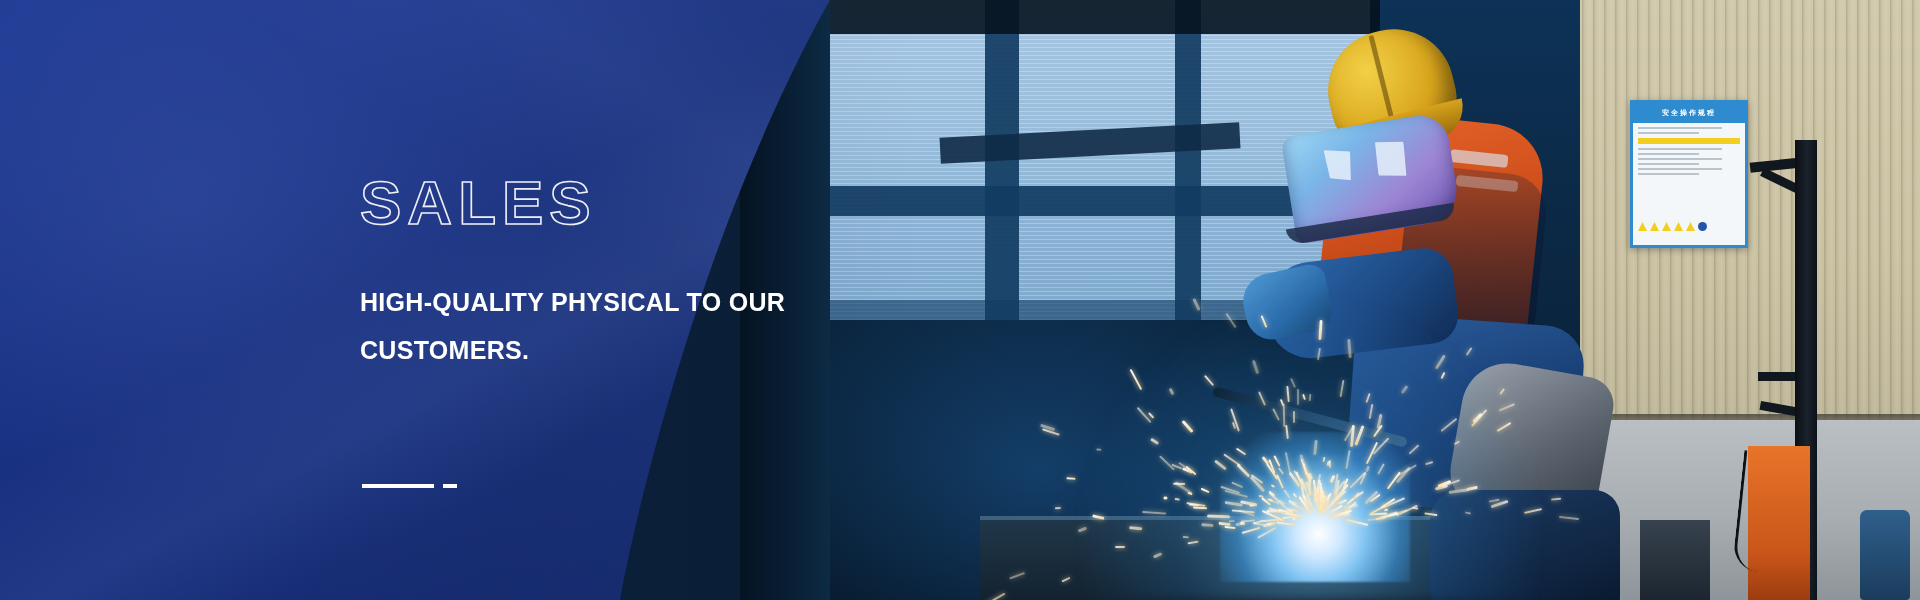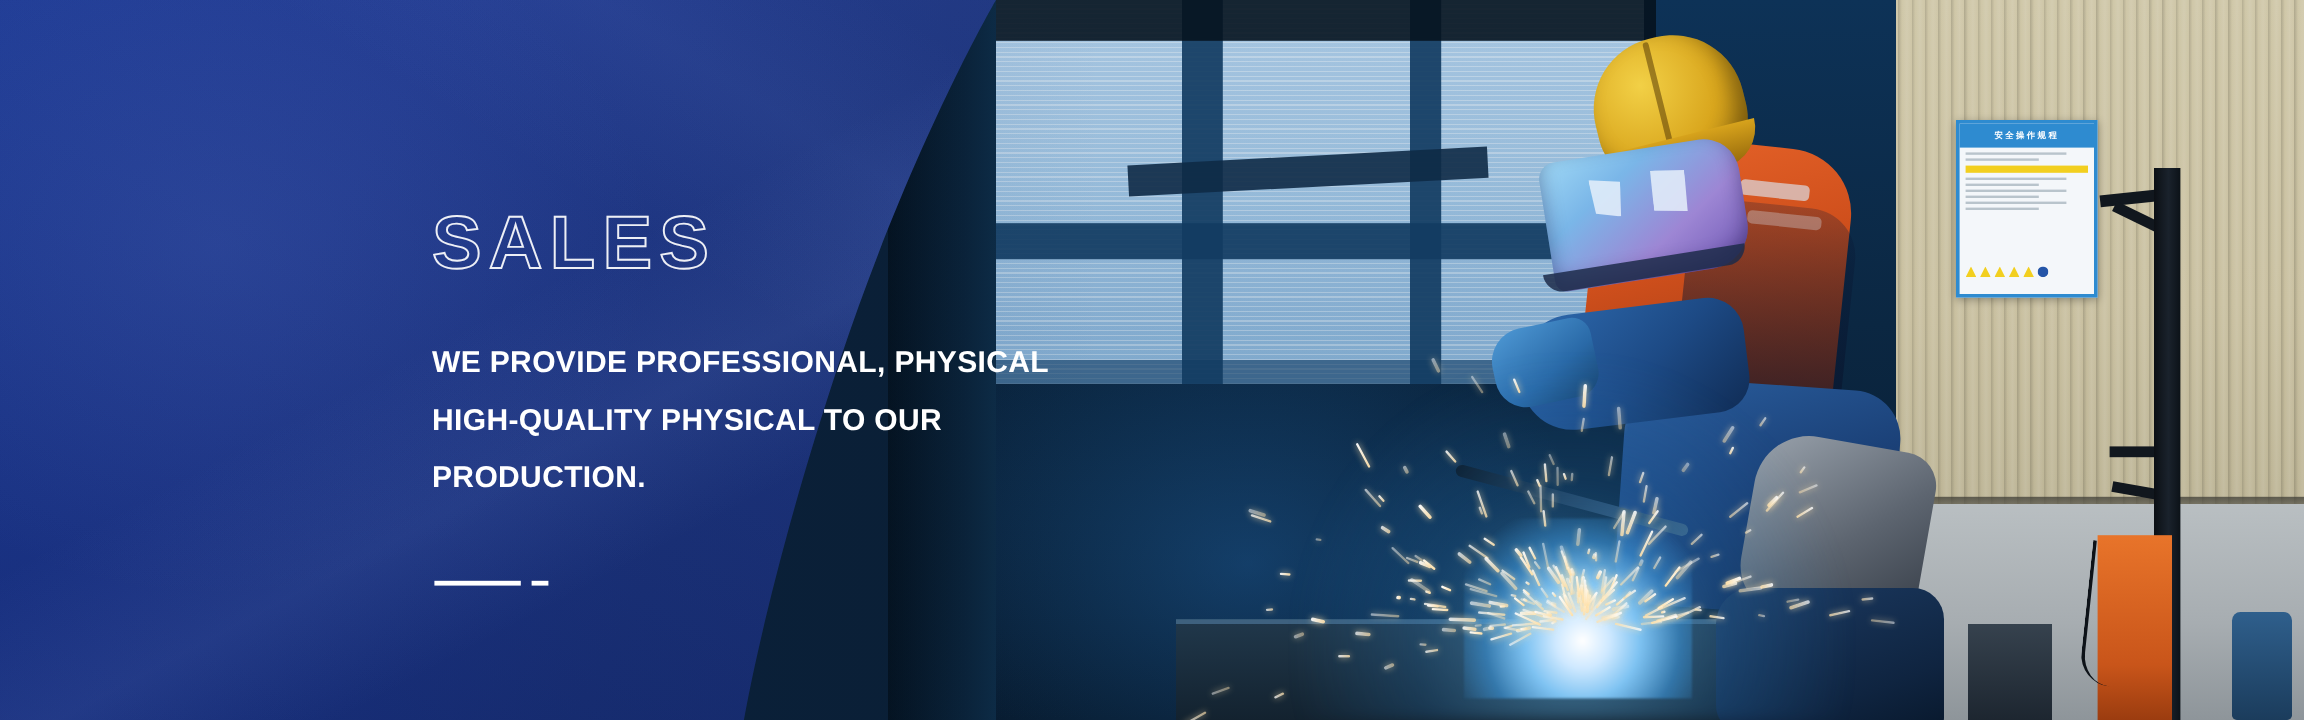--- a/index.html
+++ b/index.html
@@ -651,23 +651,22 @@
     <div class="photo-grade"></div>
   </div>
 
   <div class="blue-panel"></div>
   <div class="panel-sheen"></div>
 
   <div class="content">
     <div class="logo">SALES</div>
 
     <div class="tagline">
-      <span class="ln">WE PROVIDE PROFESSIONAL, PHYSICAL</span>
       <span class="ln">HIGH-QUALITY PHYSICAL TO OUR</span>
-      <span class="ln">PRODUCTION.</span>
+      <span class="ln">CUSTOMERS.</span>
     </div>
 
     <div class="rule">
       <span class="dash-long"></span>
       <span class="dash-short"></span>
     </div>
   </div>
 
 </div>
 

